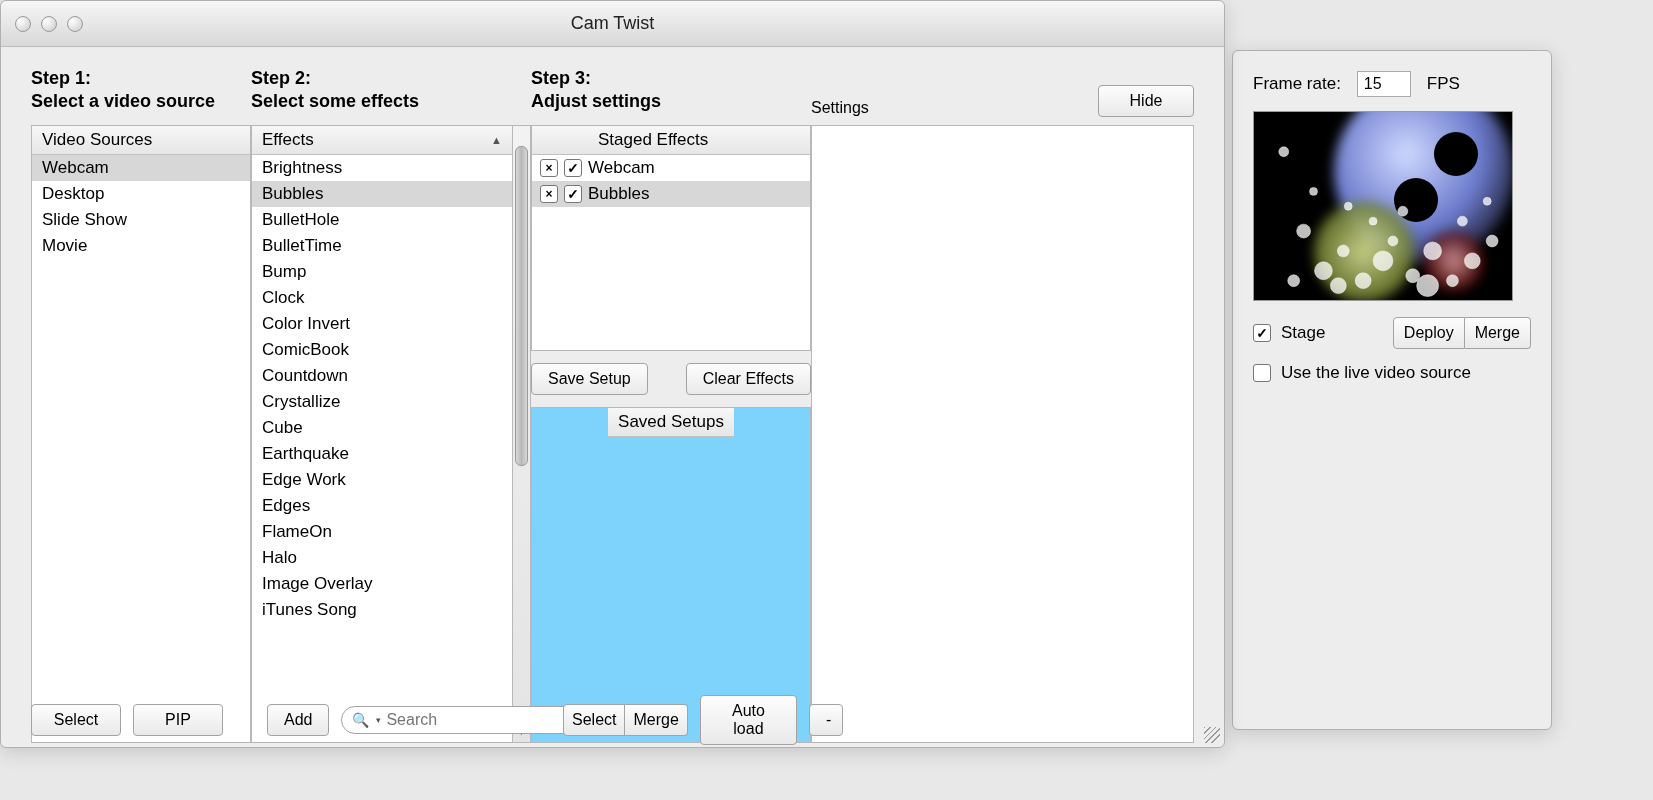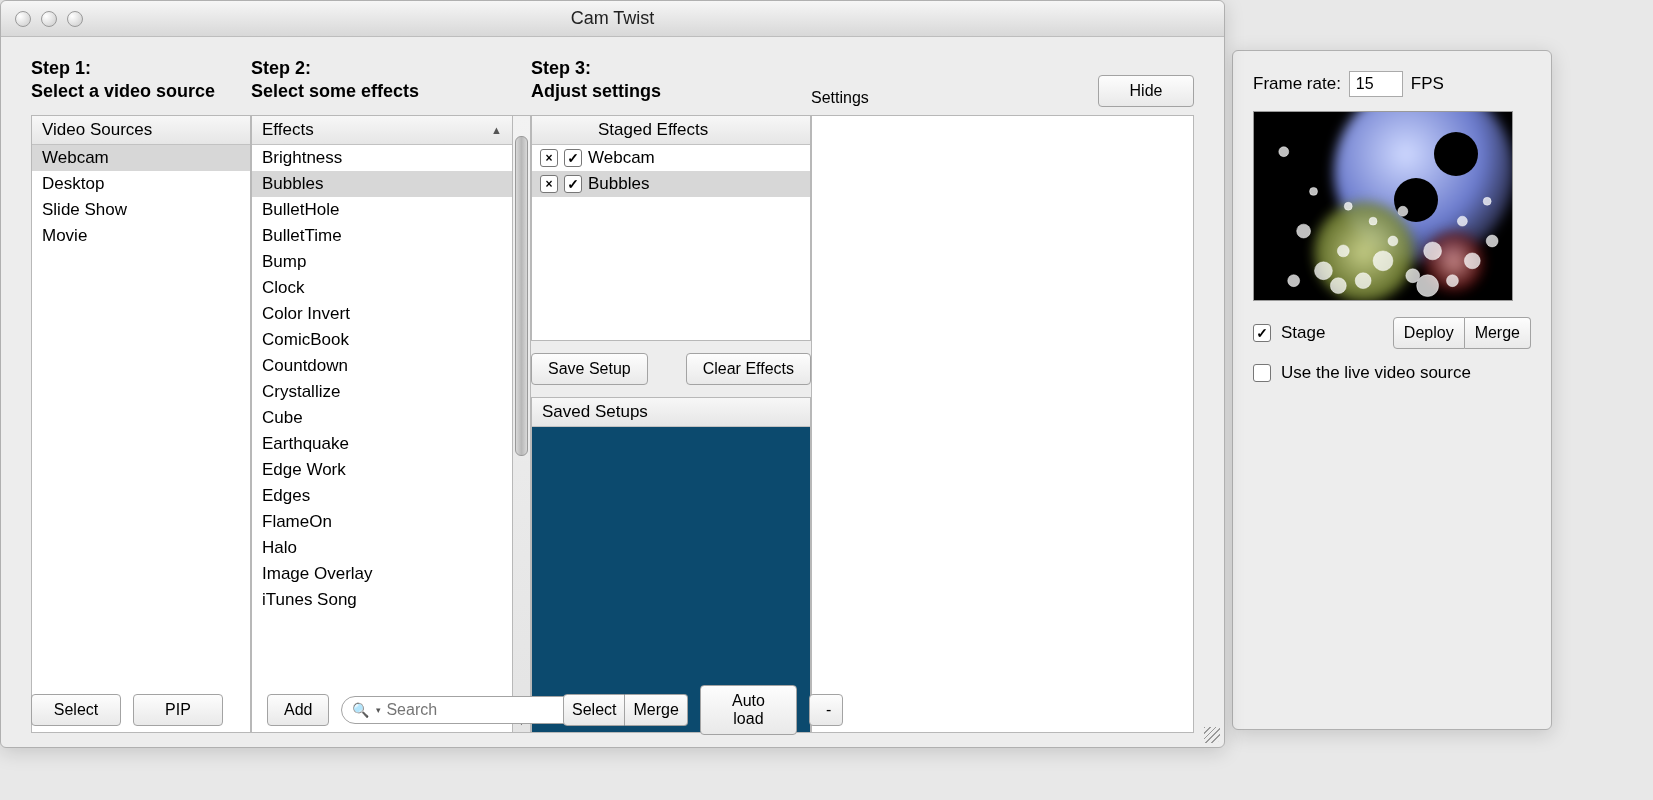--- a/index.html
+++ b/index.html
@@ -25,21 +25,21 @@
   width: 1225px; height: 748px;
   z-index: 2;
 }
 .window.side {
   left: 1232px; top: 50px;
   width: 320px; height: 680px;
   z-index: 1;
   padding: 20px;
 }
 .titlebar {
-  height: 36px;
+  height: 46px;
   background: linear-gradient(#f6f6f6, #d8d8d8);
   border-bottom: 1px solid #bdbdbd;
   border-radius: 6px 6px 0 0;
   display: flex;
   align-items: center;
   position: relative;
 }
 .traffic { display: flex; gap: 10px; padding-left: 14px; }
 .traffic .dot {
   width: 16px; height: 16px; border-radius: 50%;
@@ -156,21 +156,21 @@
   font-size:12px;font-weight:bold;background:#fff;cursor:pointer;
 }
 .chk {
   width:18px;height:18px;border:1px solid #777;border-radius:3px;
   display:flex;align-items:center;justify-content:center;
   font-size:14px;background:#fff;cursor:pointer;
 }
 .chk.on::after { content:"✓"; font-weight:bold; }
 .btn-row { display:flex; justify-content:space-between; margin:12px 0; }
 .saved {
-  border:1px solid #b8b8b8;background:#0c4a6e;flex:1;display:flex;flex-direction:column;
+  border:1px solid #b8b8b8;background:#7dd3fc;flex:1;display:flex;flex-direction:column;align-items:center;
 }
 .saved .header {
   background: linear-gradient(#f7f7f7,#e6e6e6);
   border-bottom:1px solid #c2c2c2;
   padding:4px 10px;font-size:17px;
 }
 .bottom-bar {
   position: absolute; left: 30px; right: 30px; bottom: 18px;
   display:grid;
   grid-template-columns: 220px 280px 280px 1fr;
@@ -190,21 +190,21 @@
 .seg { display:flex; }
 .seg button { border-radius:0; }
 .seg button:first-child { border-radius:4px 0 0 4px; }
 .seg button:last-child { border-radius:0 4px 4px 0; border-left:none; }
 .resize-grip {
   position:absolute; right:4px; bottom:4px; width:16px;height:16px;
   background: repeating-linear-gradient(135deg,#999 0 1px,transparent 1px 4px);
   border-bottom-right-radius:6px;
 }
 
-.side-row { display:flex; align-items:center; gap:8px; margin-bottom:14px; font-size:17px; }
+.side-row { display:flex; align-items:center; gap:16px; margin-bottom:14px; font-size:17px; }
 .side-row input[type=text] {
   width:54px; border:1px solid #aaa; padding:3px 6px; font-size:16px;
 }
 .preview {
   width:260px;height:190px;border:1px solid #999;
   background:#000; position:relative; overflow:hidden; margin-bottom:16px;
 }
 .preview .blob {
   position:absolute; border-radius:50%;
   filter: blur(6px);

